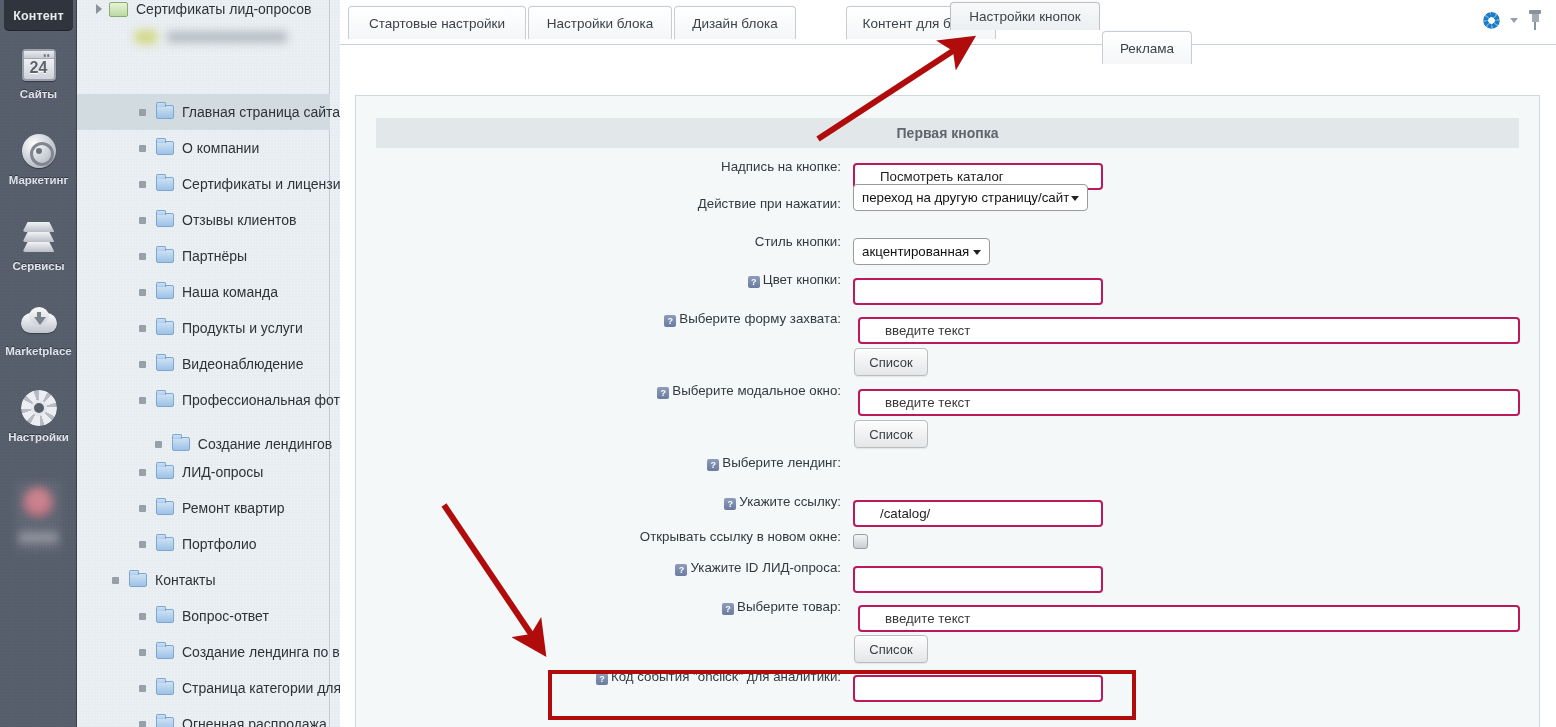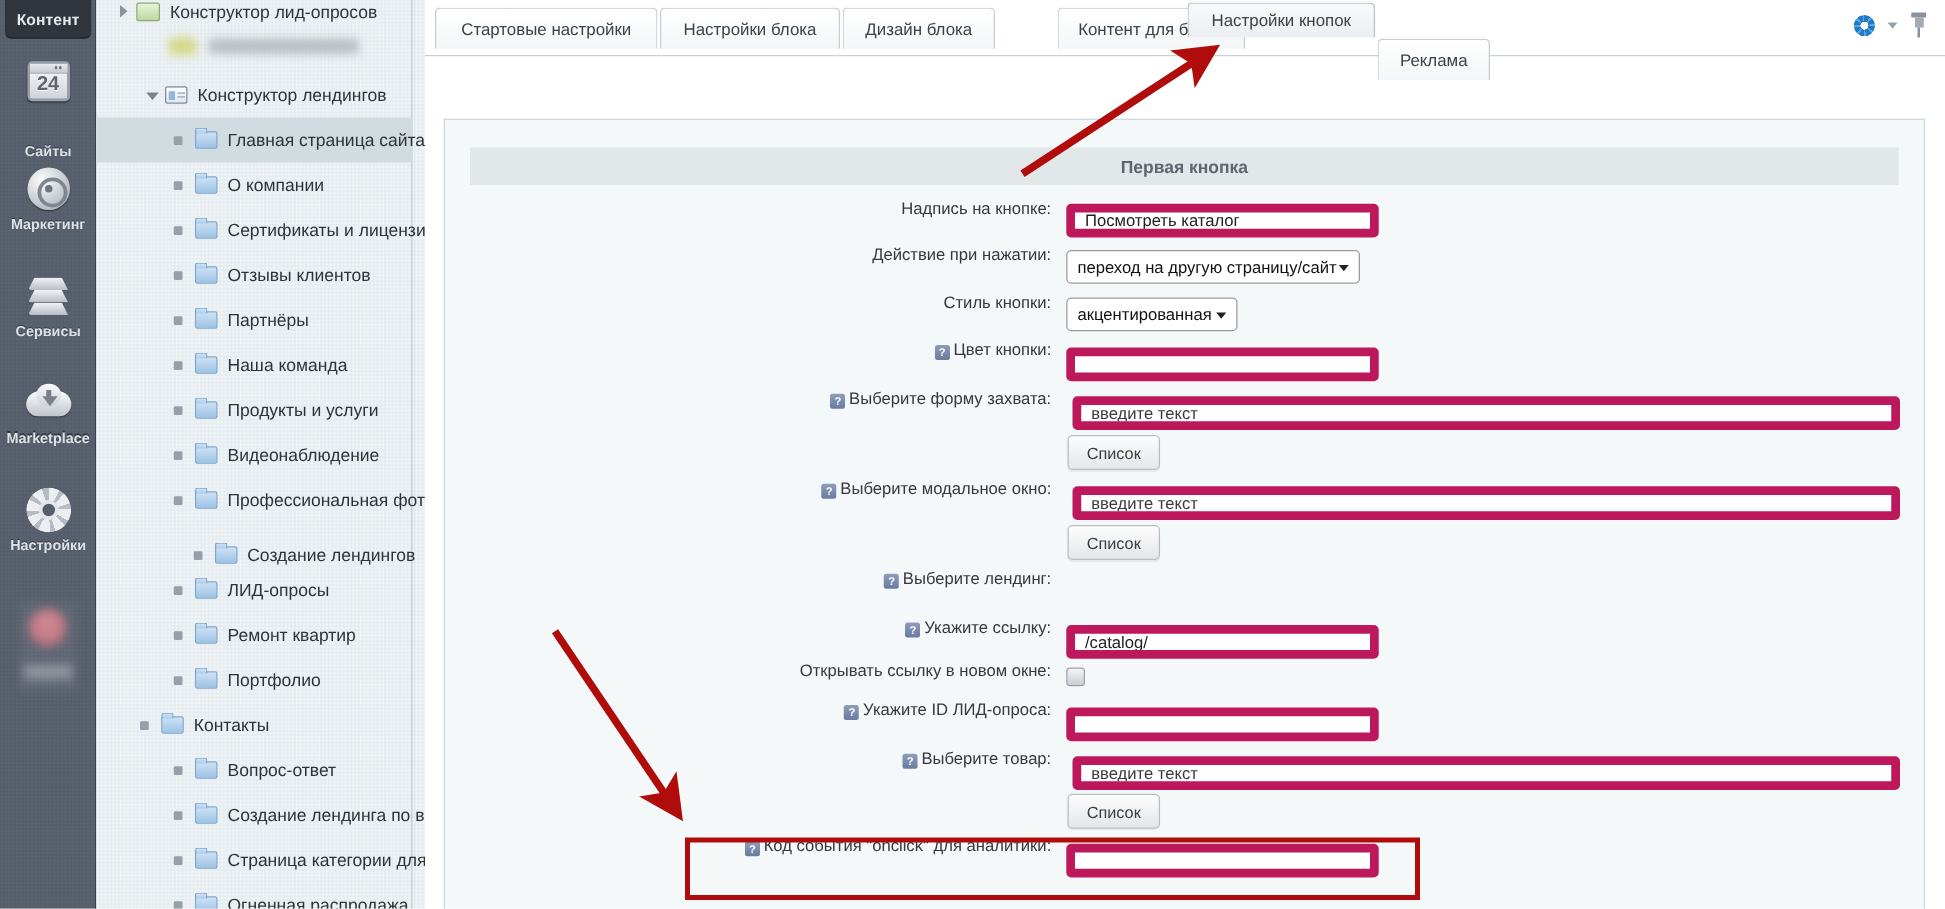--- a/index.html
+++ b/index.html
@@ -275,22 +275,22 @@
   }
   .qmark {
     display: inline-block; width: 12px; height: 12px; vertical-align: -1px;
     background: linear-gradient(#8e9dbb,#6a7ba0);
     border-radius: 2px; color: #fff; font-size: 9px; font-weight: bold;
     line-height: 12px; text-align: center; margin-right: 3px;
   }
   .fin {
     position: absolute;
     height: 27px; background: #fff;
-    border: 7px solid #be185d; border-radius: 4px;
-    font-size: 13.3px; color: #222; padding: 0 8px;
+    border: 2px solid #be185d; border-radius: 4px;
+    font-size: 13.3px; color: #222; padding: 0 25px;
     font-family: "Liberation Sans", sans-serif;
     outline: none;
   }
   .fin.ph { color: #3a3a3a; }
   .fsel {
     position: absolute; height: 27px;
     background: #fff; border: 1px solid #9a9a9a; border-radius: 4px;
     font-size: 13.3px; color: #111; padding: 0 24px 0 8px;
     display: flex; align-items: center; cursor: pointer; white-space: nowrap;
   }
@@ -324,21 +324,21 @@
   .arrow-svg { position: absolute; left: 0; top: 0; width: 1556px; height: 727px; pointer-events: none; }
 </style>
 </head>
 <body>
 
 <div id="app">
 
   <div class="rail">
     <div class="rail-top-tab">Контент</div>
 
-    <div class="rail-item" style="top:46px;gap:28px;">
+    <div class="rail-item" style="top:46px;">
       <div class="rail-ico">
         <div class="ico24">
             <span class="dots">••</span>
             <span class="n">24</span>
           </div>
       </div>
       <div class="rail-lbl">Сайты</div>
     </div>
 
     <div class="rail-item" style="top:132px;">
@@ -386,33 +386,28 @@
         <span class="nm"></span>
     </div>
   </div>
 
   <div class="tree">
     <div class="tree-divider"></div>
 
     <div class="tree-row" style="top:-9px; padding-left:15px;">
       <span class="tw right"></span>
       <span class="ic-green"></span>
-      <span>Конструктор лид-опросов</span>
+      <span>Сертификаты лид-опросов</span>
     </div>
 
     <div class="blurred-row">
         <span class="b1"></span>
         <span class="b2"></span>
       </div>
 
-    <div class="tree-row" style="top:58px; padding-left:38px;">
-      <span class="tw down"></span>
-      <span class="ic-win"></span>
-      <span>Конструктор лендингов</span>
-    </div>
 
     <div id="tree-items">
         <div class="tree-row sel" style="top: 94px; padding-left: 62px;">
           <span class="bullet" style="margin-right: 10px;"></span>
           <span class="ic-folder"></span>
           <span>Главная страница сайта</span>
         </div>
         <div class="tree-row" style="top: 130px; padding-left: 62px;">
           <span class="bullet" style="margin-right: 10px;"></span>
           <span class="ic-folder"></span>
@@ -541,21 +536,21 @@
       <div class="section-head">Первая кнопка</div>
 
       <div class="frow" style="left:0; top:70px; width:485px;">
         <span class="flabel">Надпись на кнопке:</span>
       </div>
       <input class="fin" style="left: 497px; top: 67px; width: 250px;" value="Посмотреть каталог">
 
       <div class="frow" style="left:0; top:107px; width:485px;">
         <span class="flabel">Действие при нажатии:</span>
       </div>
-      <div class="fsel" style="left:497px; top:104px; width:235px;">
+      <div class="fsel" style="left:497px; top:88px; width:235px;">
         <span>переход на другую страницу/сайт</span>
           <span class="ar"></span>
       </div>
 
       <div class="frow" style="left:0; top:145px; width:485px;">
         <span class="flabel">Стиль кнопки:</span>
       </div>
       <div class="fsel" style="left:497px; top:142px; width:137px;">
         <span>акцентированная</span>
           <span class="ar"></span>

